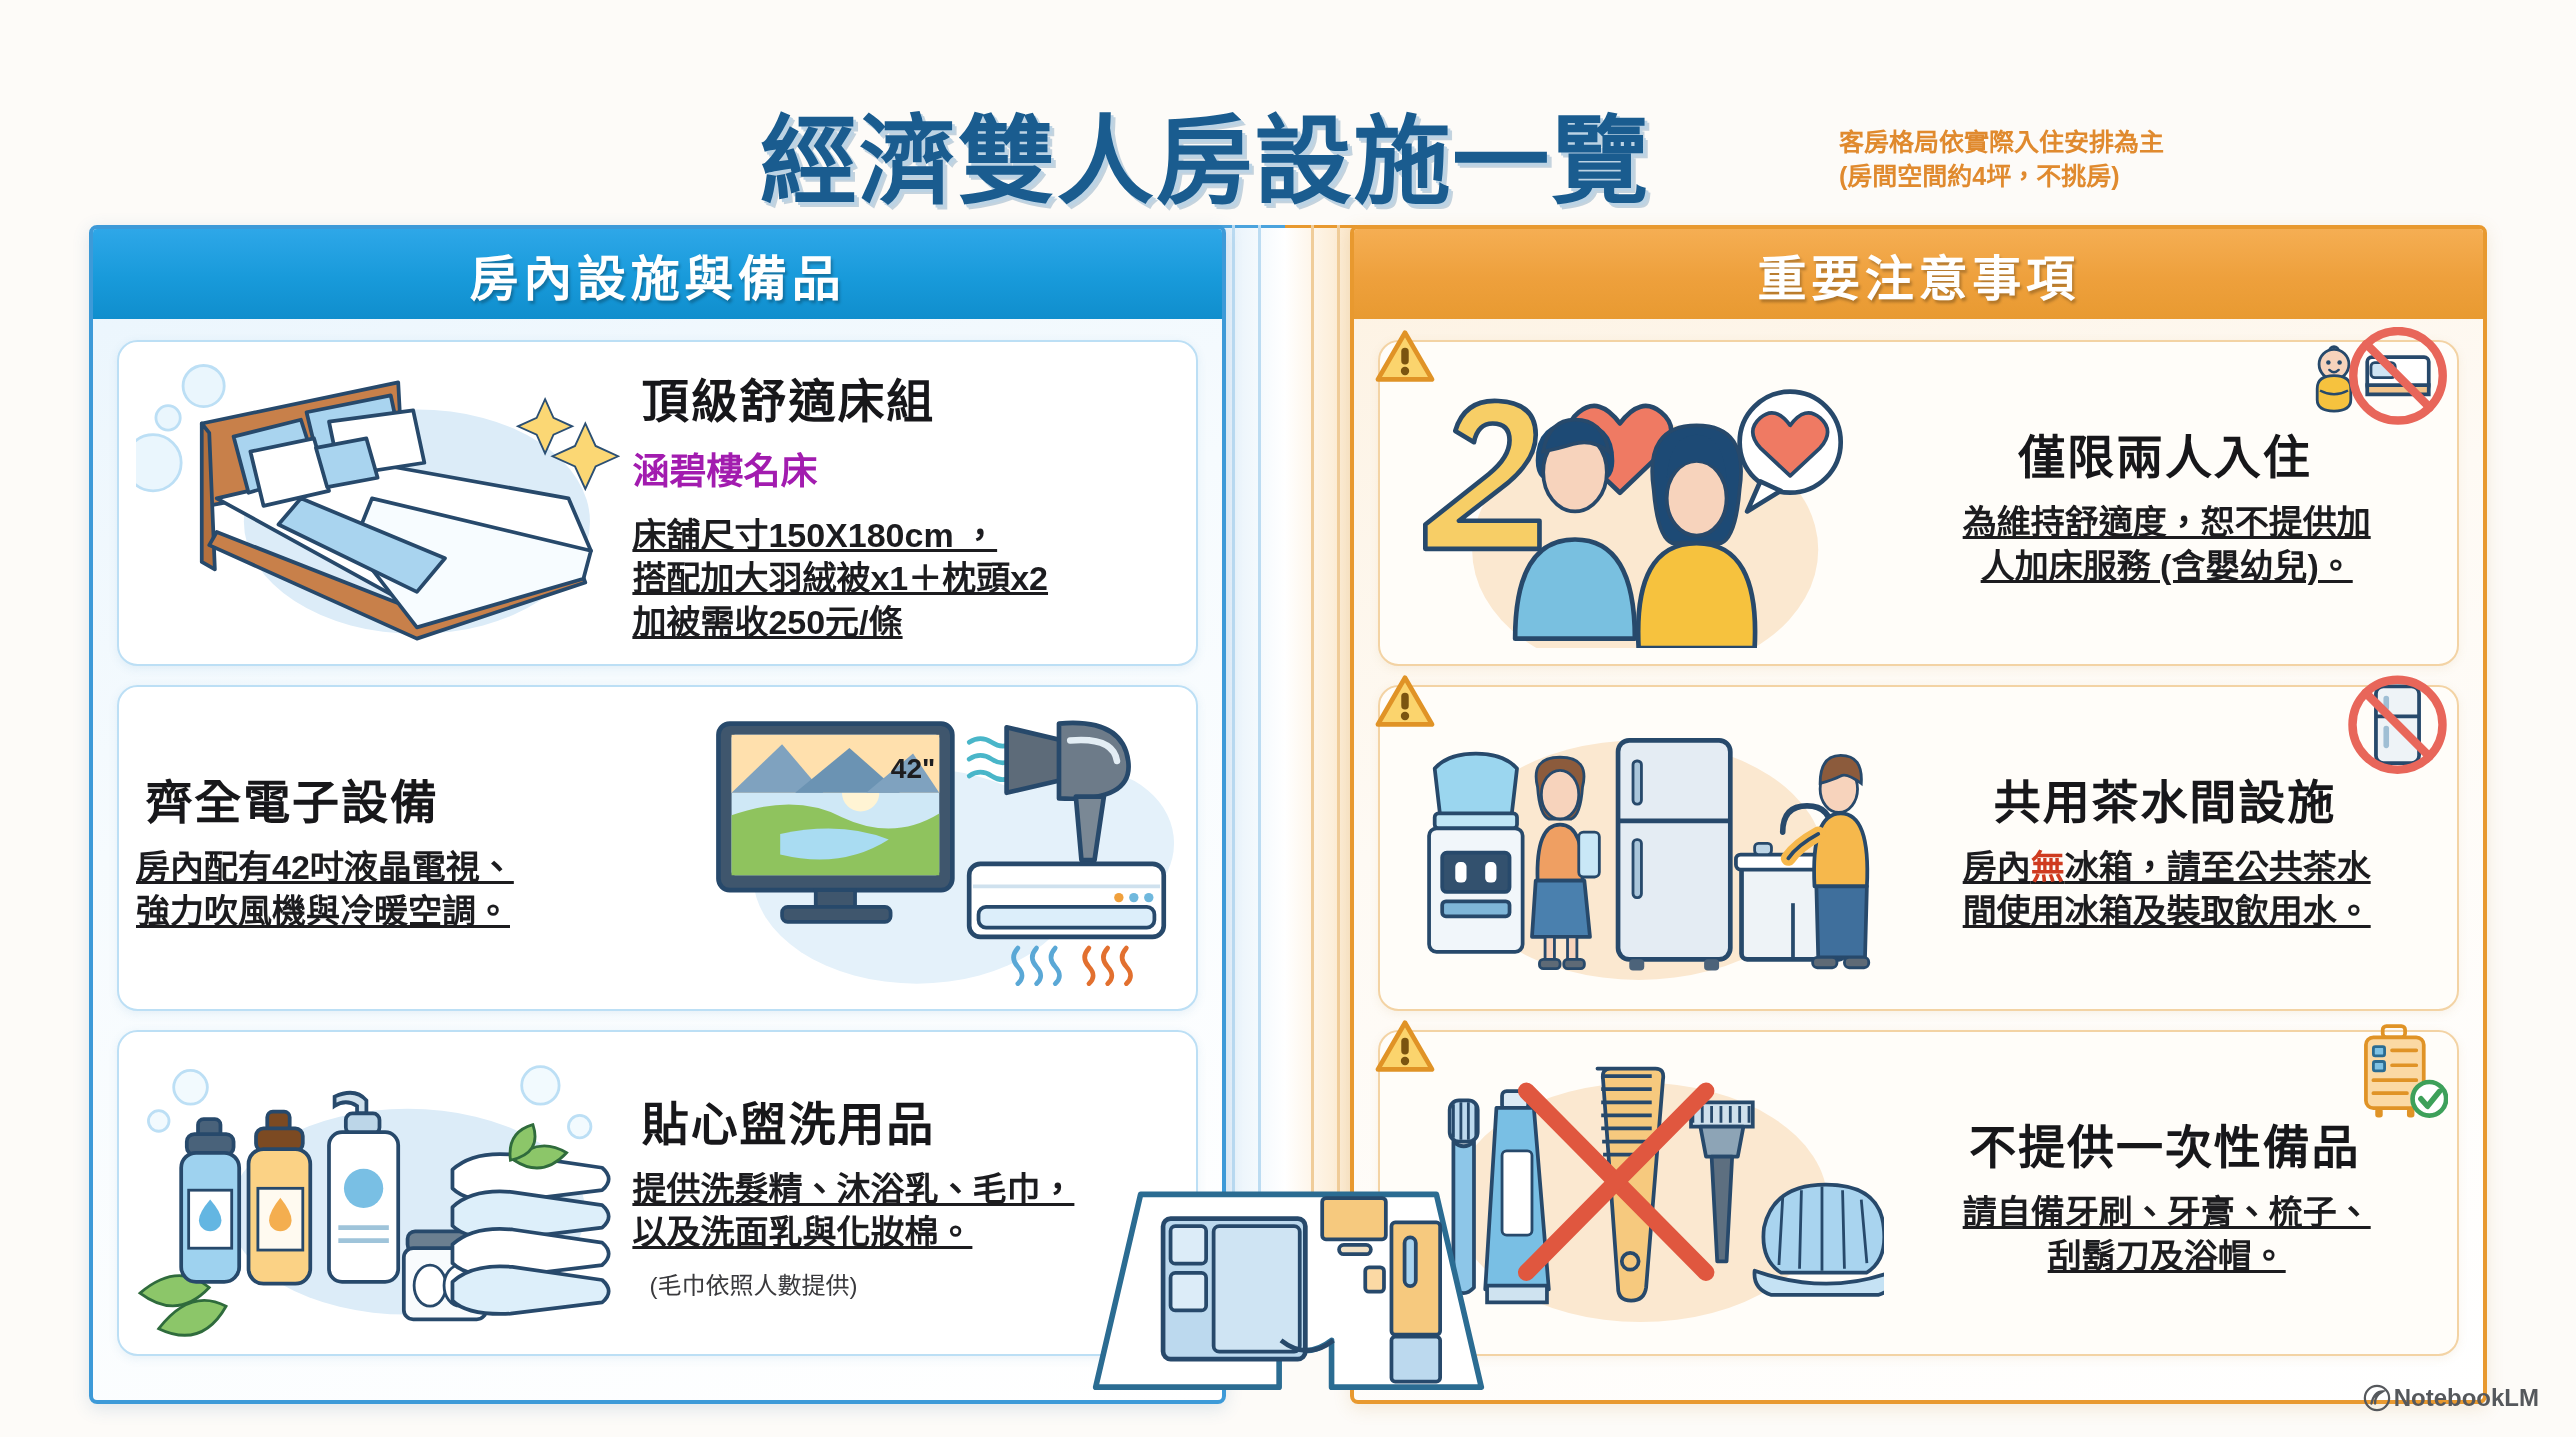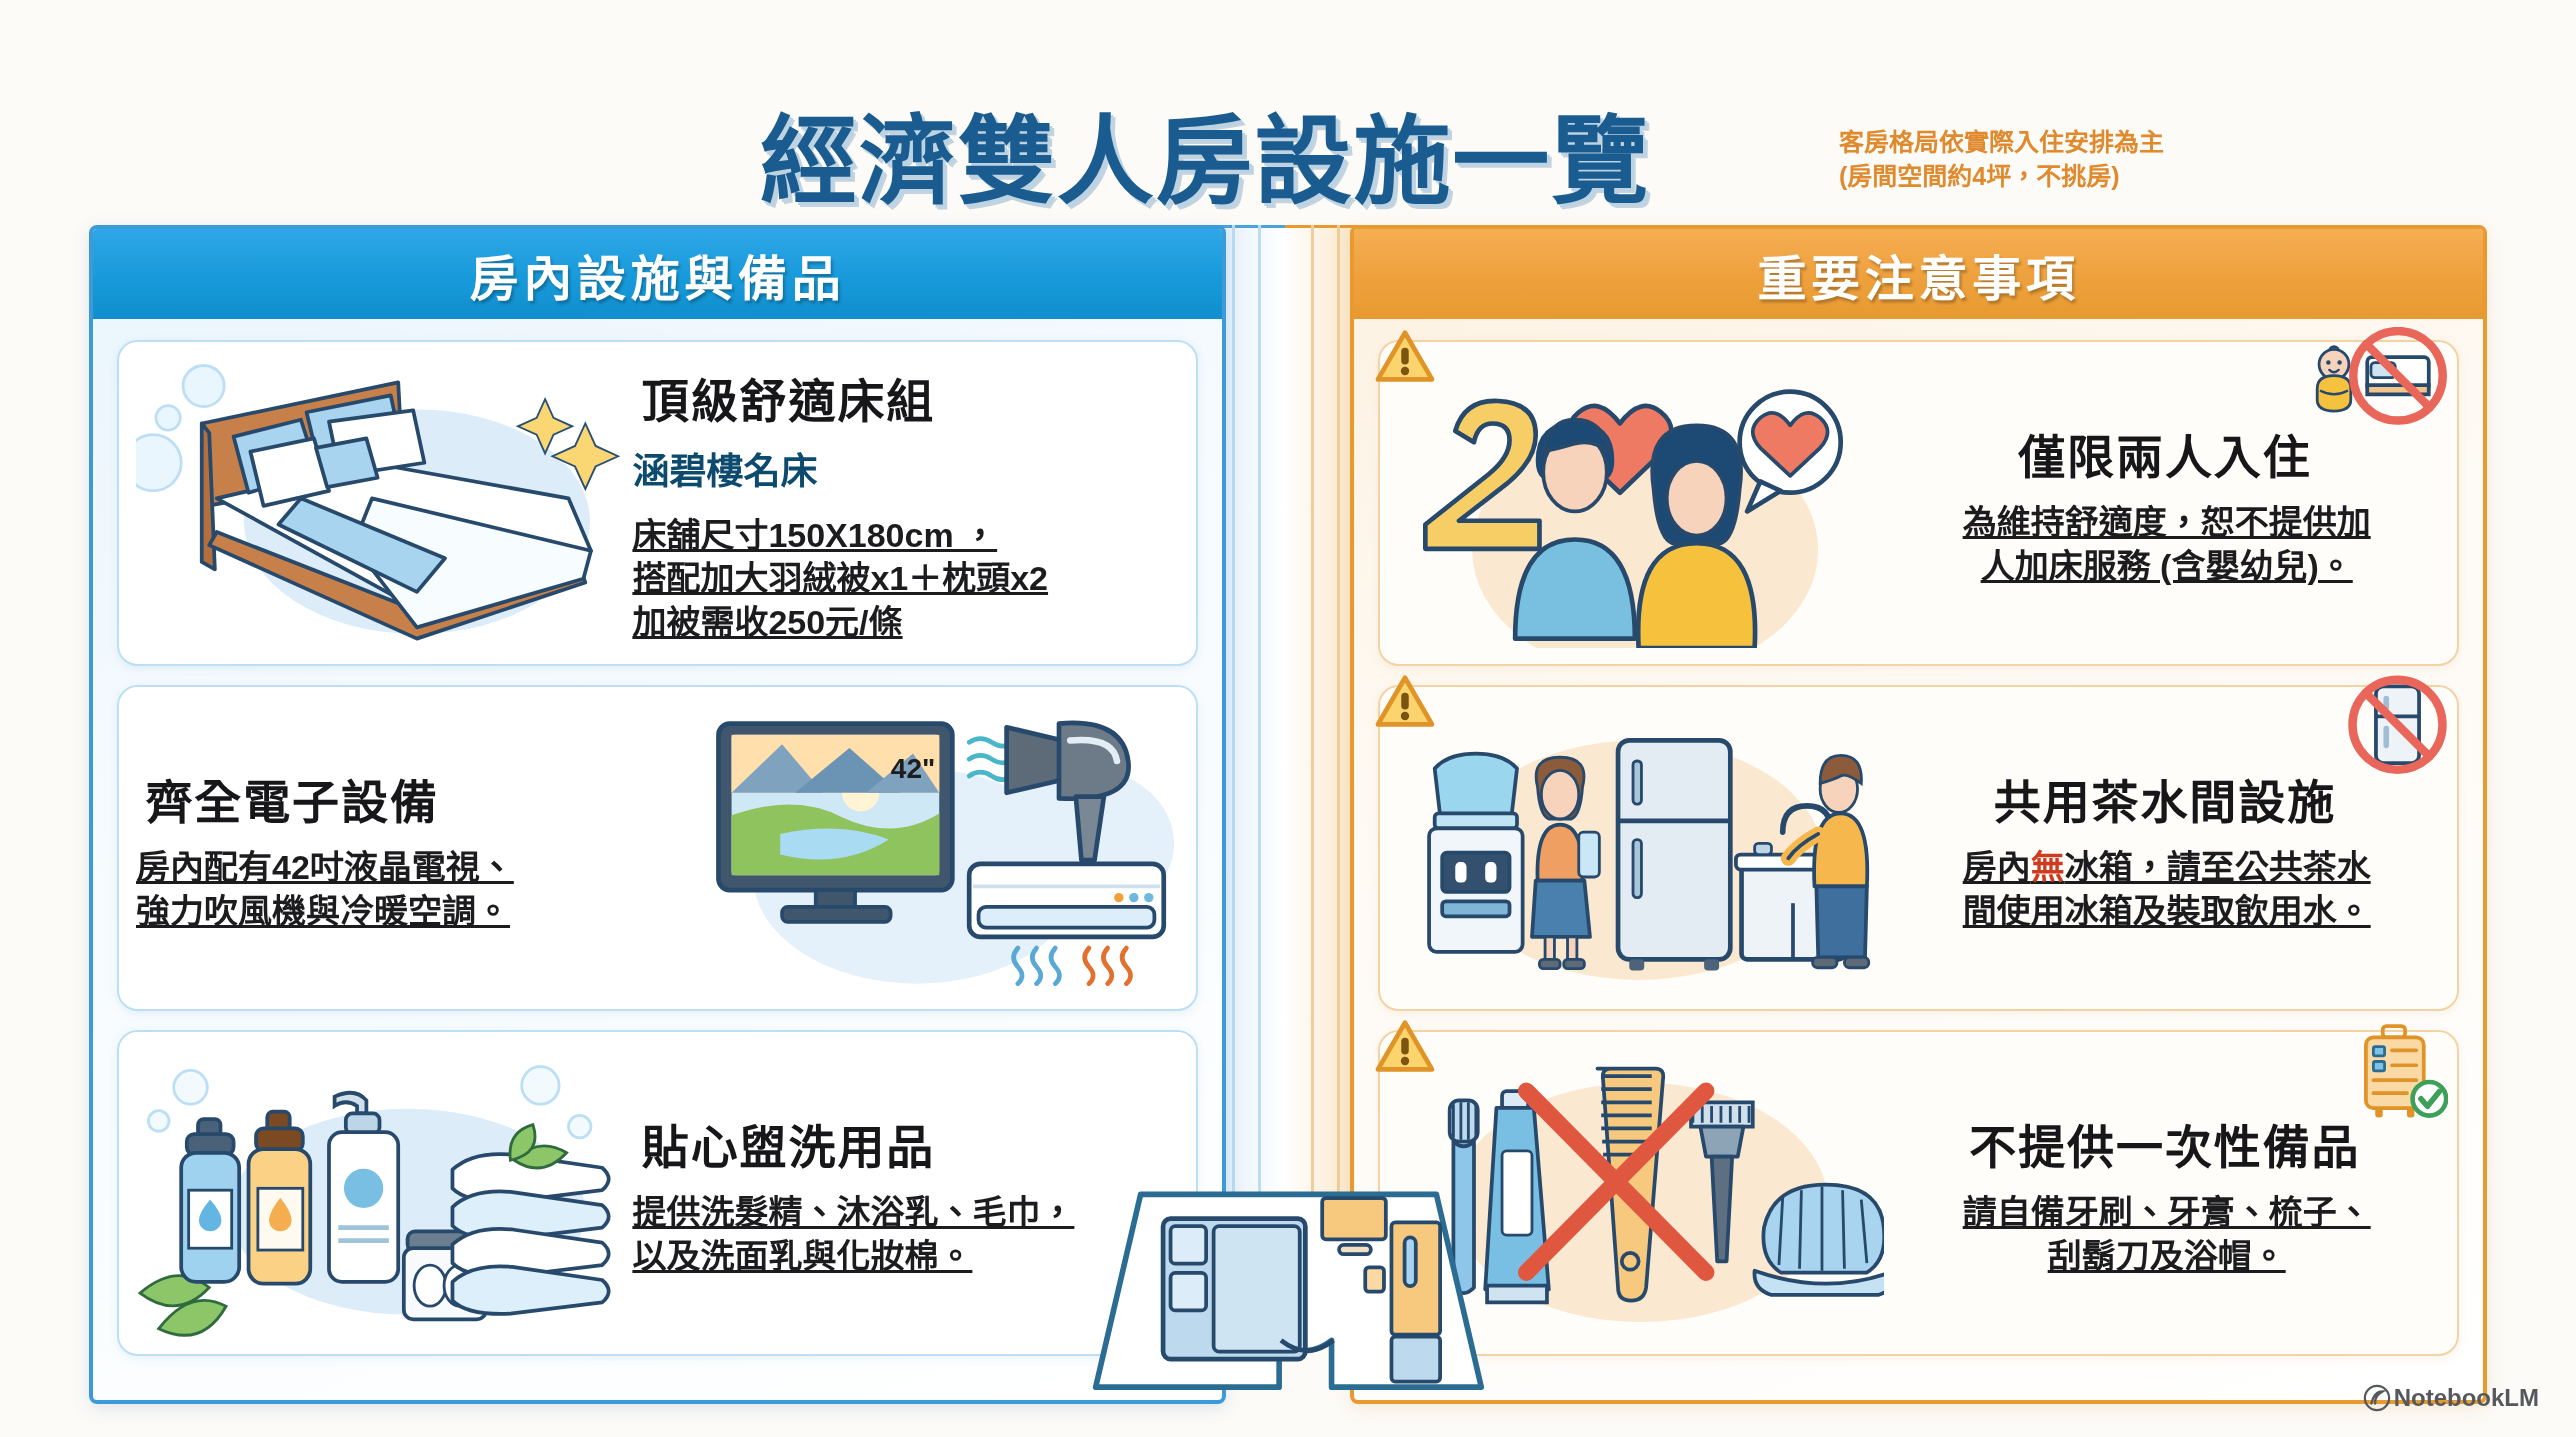--- a/index.html
+++ b/index.html
@@ -83,21 +83,21 @@
     font-size: 47px; font-weight: 900; color: #17171a; letter-spacing: 1.9px;
     padding: 1.9px 13px 3.7px 9.4px; margin-bottom: 9.4px; white-space: nowrap;
   }
   .card-title::before {
     content: ""; position: absolute; left: 0; right: 0; bottom: 1.9px; height: 26px;
     border-radius: 13px; z-index: -1;
   }
   .hl-blue::before { background: #bfe0f5; }
   .hl-orange::before { background: #f8e3c3; }
 
-  .sub-red { font-size: 37px; font-weight: 700; color: #0c4a6e; margin: -3.7px 0 19px 0; white-space: nowrap; }
+  .sub-red { font-size: 37px; font-weight: 700; color: #a21caf; margin: -3.7px 0 19px 0; white-space: nowrap; }
   .body-line { font-size: 34px; font-weight: 700; color: #1c1c1f; line-height: 1.28; white-space: nowrap; text-decoration: underline; }
   .body-line .red { color: #cf3b20; }
   .note { font-size: 24px; color: #3a3a3d; margin-top: 11.2px; padding-left: 17px; white-space: nowrap; }
 
   
   .warn { position: absolute; left: -5.6px; top: -13px; width: 62px; height: 56px; z-index: 6; }
 
   
   .wm {
     position: absolute; right: 37px; bottom: 26px;
@@ -263,20 +263,21 @@
             <path d="M338 210 q22 -20 64 -16 l96 14 q14 12 0 24 l-98 12 q-46 2 -62 -14z" fill="#ffffff" stroke="#27496b" stroke-width="4" stroke-linejoin="round"></path>
             <path d="M338 250 q22 -20 64 -16 l96 14 q14 12 0 24 l-98 12 q-46 2 -62 -14z" fill="#ddeffa" stroke="#27496b" stroke-width="4" stroke-linejoin="round"></path>
             <path d="M404 120 q26 -26 56 -8 q-26 28 -56 8z" fill="#8cc669" stroke="#2f6b3c" stroke-width="3"></path>
             <path d="M400 120 q-4 -30 24 -38 q10 30 -24 38z" fill="#8cc669" stroke="#2f6b3c" stroke-width="3"></path>
           </svg>
         </div>
         <div class="txt">
           <div class="card-title hl-blue">貼心盥洗用品</div>
           <div class="body-line">提供洗髮精、沐浴乳、毛巾，</div>
           <div class="body-line">以及洗面乳與化妝棉。</div>
+          <div class="note">(毛巾依照人數提供)</div>
         </div>
       </div>
 
     </div>
   </div>
 
   <div class="panel panel-right">
     <div class="panel-head head-orange">重要注意事項</div>
 
     <div class="cards">

